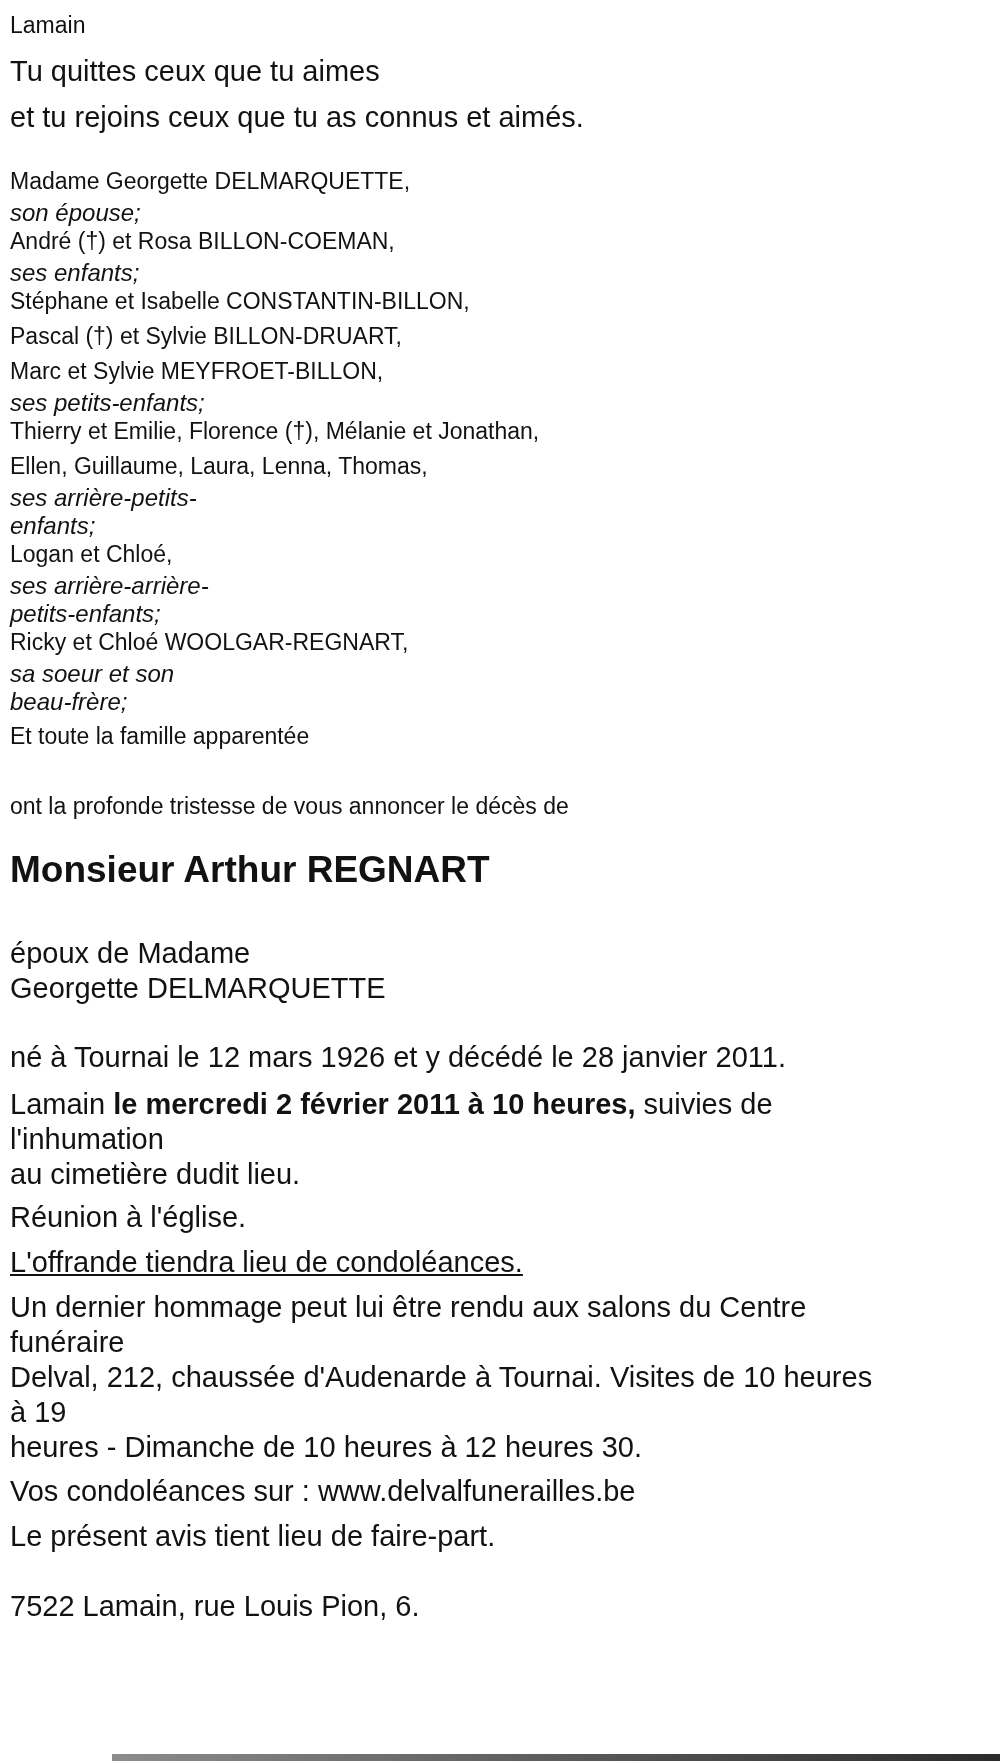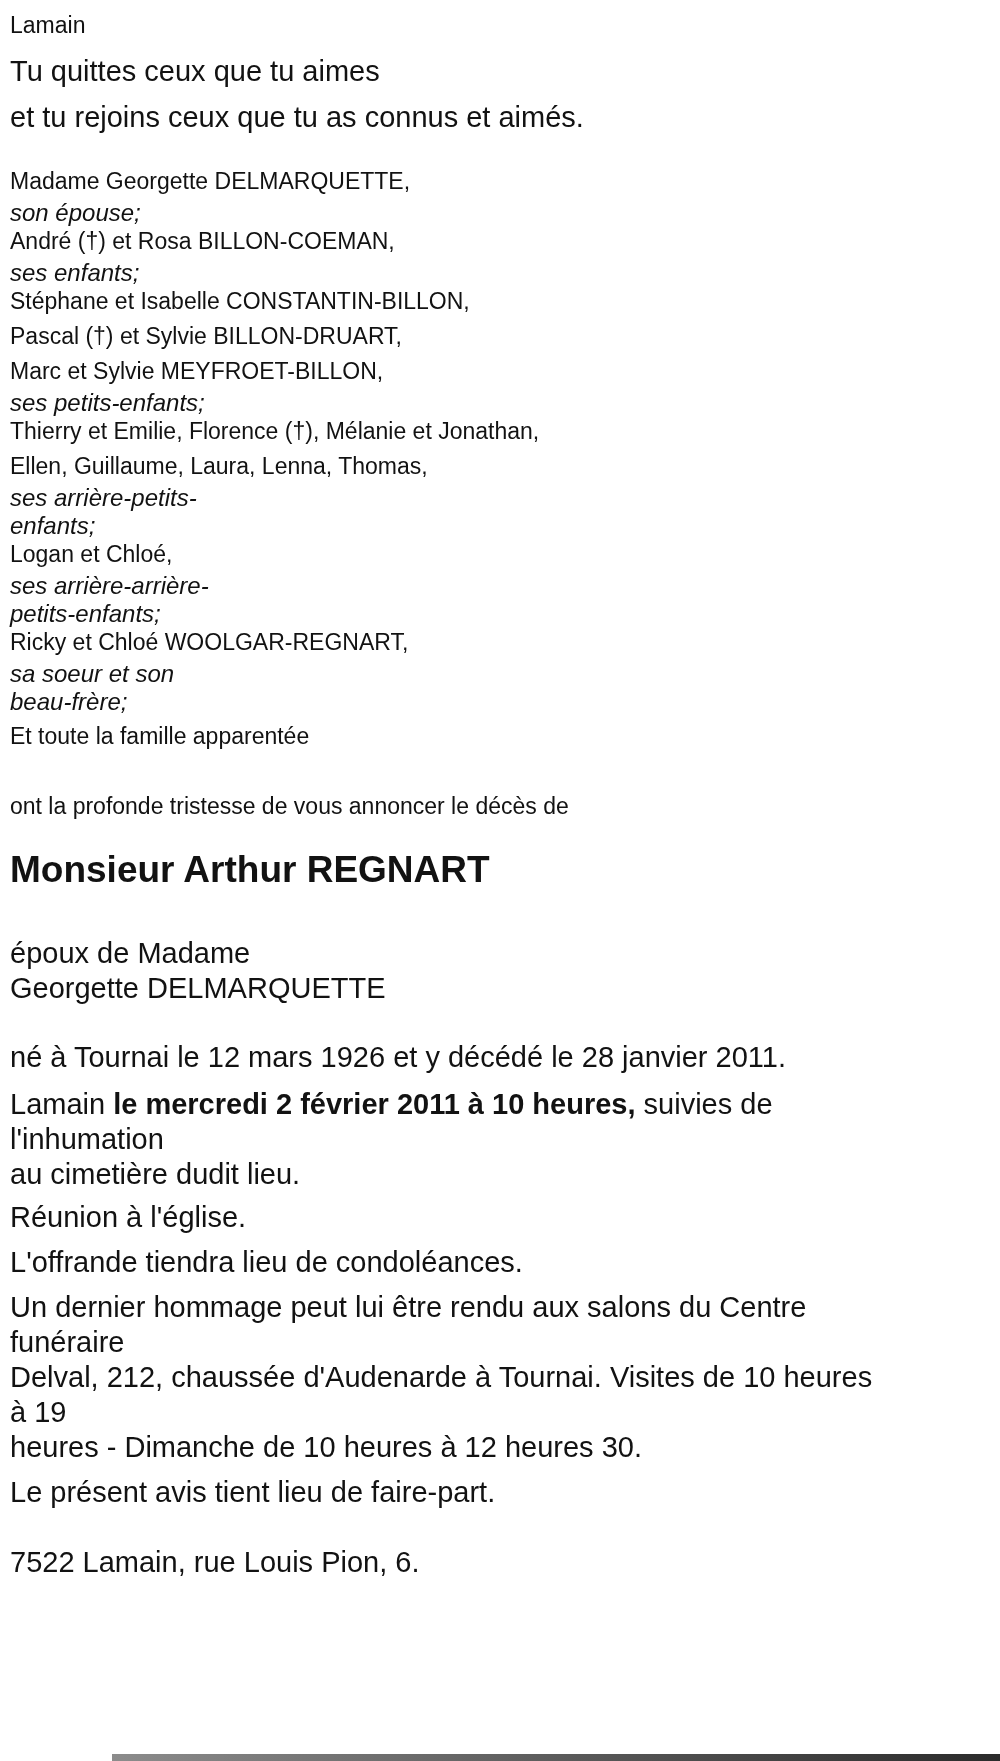--- a/index.html
+++ b/index.html
@@ -35,21 +35,21 @@
       margin-top: 22px;
       font-size: 37px;
       font-weight: 700;
       line-height: 48px;
     }
     .spouse { margin-top: 42px; }
     .line { font-size: 29px; line-height: 35px; }
     .dates { margin-top: 34px; }
     .ceremony { margin-top: 12px; }
     .reunion { margin-top: 8px; }
-    .offrande { margin-top: 10px; }
+    .offrande { margin-top: 10px; text-decoration: underline; }
     .visitation { margin-top: 10px; }
     .condolences { margin-top: 9px; }
     .notice { margin-top: 10px; }
     .address { margin-top: 35px; }
     .b { font-weight: 700; }
 
     .bottom-edge {
       position: absolute;
       bottom: 0;
       left: 112px;
@@ -131,20 +131,21 @@
   <div class="line reunion">Réunion à l'église.</div>
 
   <div class="line offrande">L'offrande tiendra lieu de condoléances.</div>
 
   <div class="visitation">
     <div class="line">Un dernier hommage peut lui être rendu aux salons du Centre funéraire</div>
     <div class="line">Delval, 212, chaussée d'Audenarde à Tournai. Visites de 10 heures à 19</div>
     <div class="line">heures - Dimanche de 10 heures à 12 heures 30.</div>
   </div>
 
+  <div class="line condolences"><span>Vos condoléances sur : </span><span>www.delvalfunerailles.be</span></div>
 
   <div class="line notice">Le présent avis tient lieu de faire-part.</div>
 
   <div class="line address">7522 Lamain, rue Louis Pion, 6.</div>
 
 </div>
 
 <div class="bottom-edge"></div>
 
 </body></html>

